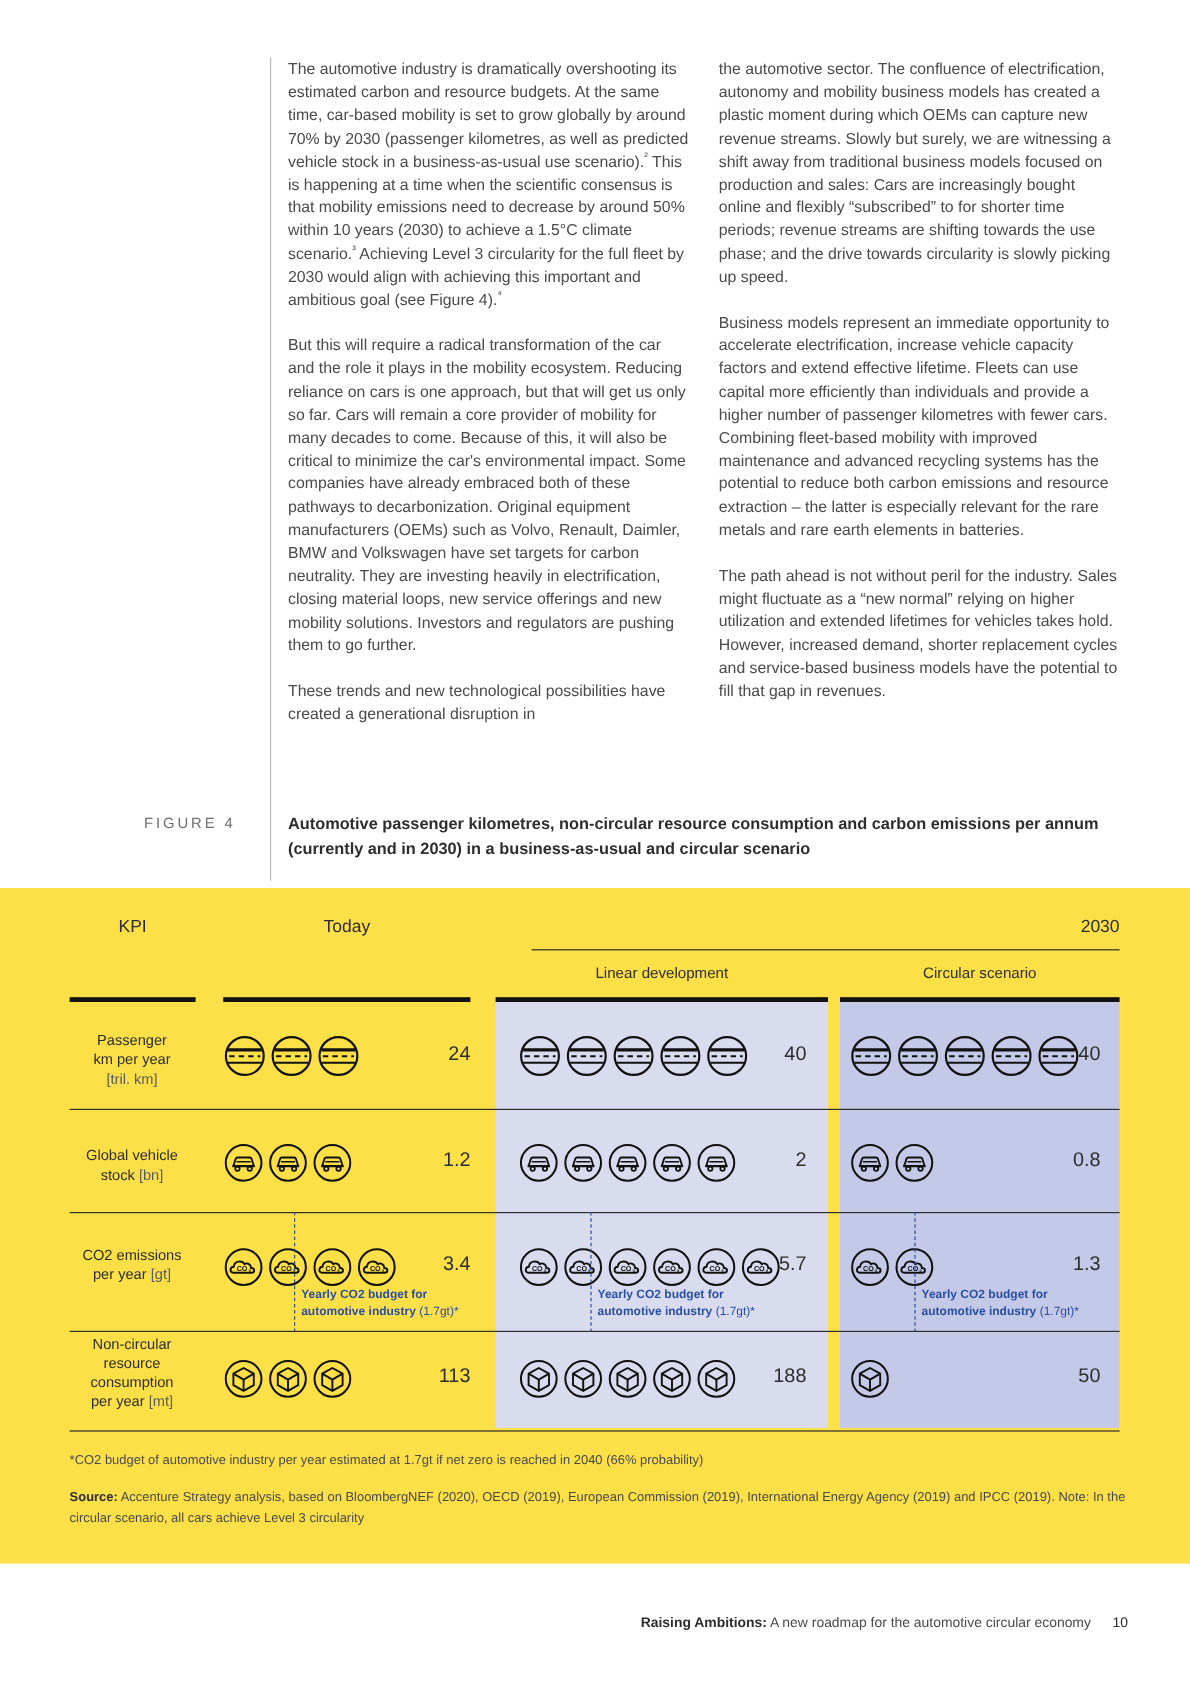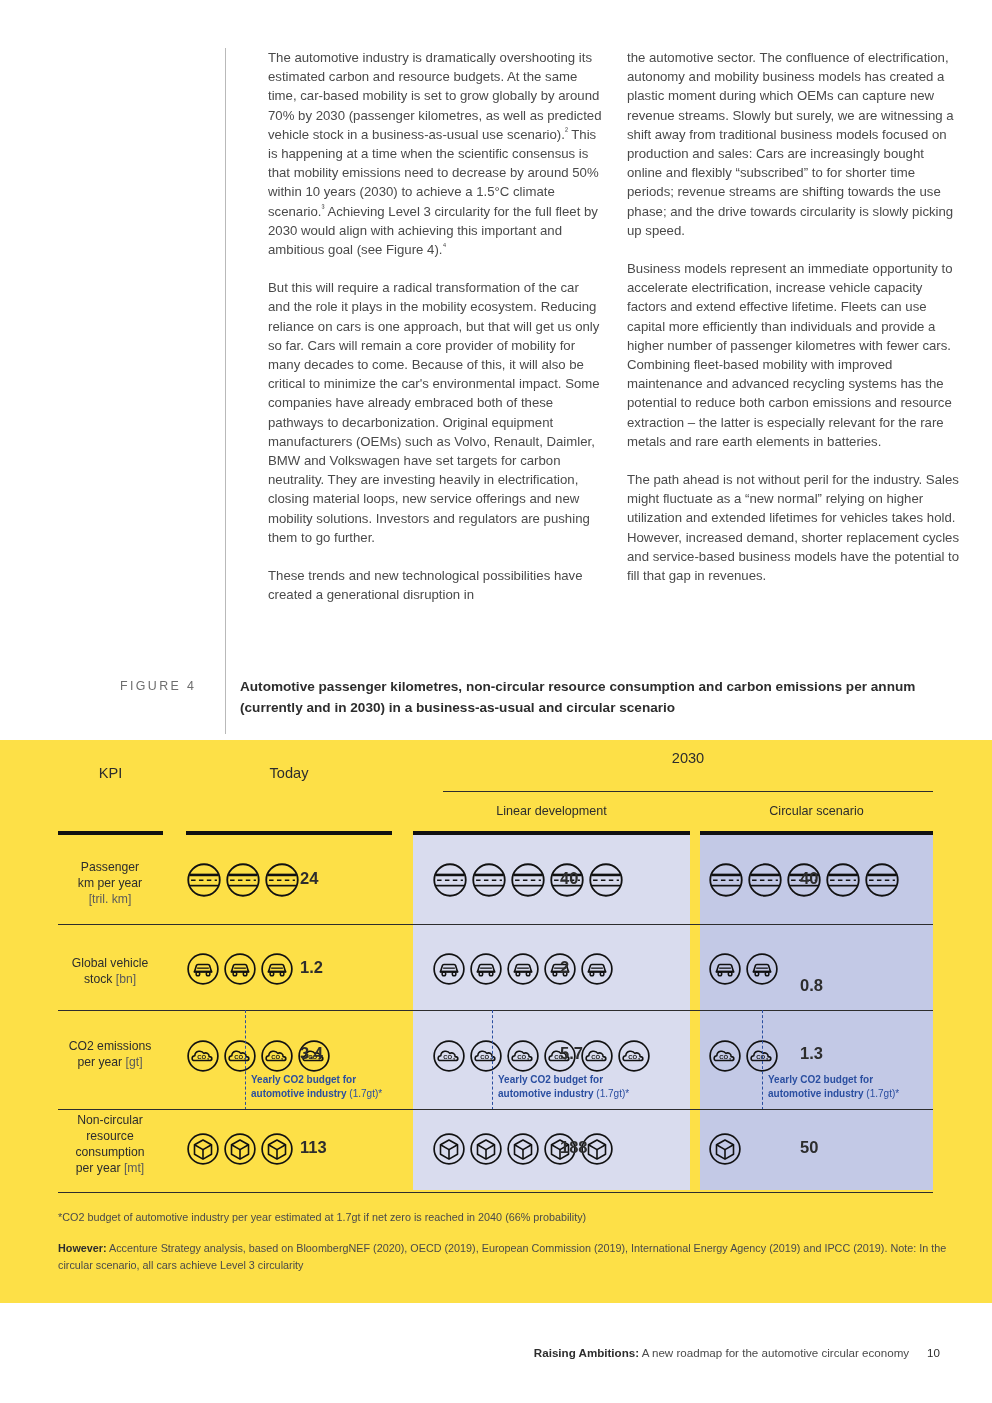--- a/index.html
+++ b/index.html
@@ -18,21 +18,20 @@
     position:absolute; left:0; top:0; width:992px; height:740px;
   }
   .col-rule {
     position:absolute; left:225px; top:48px; width:1px; height:686px;
     background:#b9b9b9;
   }
   .col {
     position:absolute; top:48px; width:335px;
     font-size:13.2px; line-height:19.2px; color:#4a4a4a;
     text-align:left;
-    margin-left:28px;
   }
   .col.left  { left:240px; }
   .col.right { left:599px; }
   .col p { margin:0 0 19px 0; }
   .col sup { font-size:9px; vertical-align: super; line-height:0; }
 
   
   .fig-caption-wrap {
     position:absolute; left:0; top:670px; width:992px; height:70px;
   }
@@ -57,21 +56,21 @@
   }
   .band.linear   { left:413px; width:277px; background:#d9dcee; }
   .band.circular { left:700px; width:233px; background:#c3c9e6; }
 
   
   .hdr {
     position:absolute; font-size:14.6px; color:#2d2d2d; text-align:center;
   }
   .hdr-kpi    { left:58px;  top:25px; width:105px; }
   .hdr-today  { left:186px; top:25px; width:206px; }
-  .hdr-2030   { left:443px; top:10px; width:490px; }
+  .hdr-2030   { left:443px; top:25px; width:490px;text-align:right; }
   .hdr-rule-2030 {
     position:absolute; left:443px; top:51px; width:490px; height:1.4px;
     background:#2d2d2d;
   }
   .hdr-sub {
     position:absolute; top:64px; font-size:12.6px; color:#2d2d2d; text-align:center;
   }
   .hdr-linear   { left:413px; width:277px; }
   .hdr-circular { left:700px; width:233px; }
 
@@ -95,22 +94,22 @@
   .kpi-label .unit { color:#5a5a5a; }
 
   .icons {
     position:absolute; display:flex; align-items:center; gap:3px;
   }
   .icons.today    { left:186px; }
   .icons.linear   { left:432px; }
   .icons.circular { left:708px; }
 
   .val {
-    position:absolute; font-size:16.5px; font-weight:bold; color:#2d2d2d;
-    text-align:left;
+    position:absolute; font-size:16.5px; font-weight:normal; color:#2d2d2d;
+    text-align:right;
   }
   .val.today    { left:300px; width:92px; }
   .val.linear   { left:560px; width:112px; }
   .val.circ     { left:800px; width:117px; }
 
   svg.ic { display:block; }
 
   
   .budget-line {
     position:absolute; width:0; border-left:1.6px dashed #2a4ea0;
@@ -364,21 +363,21 @@
        <circle cx="16" cy="16" r="14" fill="none" stroke="#111" stroke-width="1.6"></circle>
        <path d="M8 18.5 L9.8 12.8 Q10.1 11.8 11.2 11.8 L20.8 11.8 Q21.9 11.8 22.2 12.8 L24 18.5 Z" fill="none" stroke="#111" stroke-width="1.5" stroke-linejoin="round"></path>
        <line x1="7.3" y1="18.6" x2="24.7" y2="18.6" stroke="#111" stroke-width="1.8"></line>
        <line x1="10.5" y1="15.2" x2="21.5" y2="15.2" stroke="#111" stroke-width="1.2"></line>
        <circle cx="11.2" cy="20.6" r="1.7" fill="none" stroke="#111" stroke-width="1.4"></circle>
        <circle cx="20.8" cy="20.6" r="1.7" fill="none" stroke="#111" stroke-width="1.4"></circle>
      </svg>
       </div>
     <div class="val today" style="top:218px;">1.2</div>
     <div class="val linear" style="top:218px;">2</div>
-    <div class="val circ" style="top:236px;">0.8</div>
+    <div class="val circ" style="top:218px;">0.8</div>
     <div class="row-sep" style="top:270px;"></div>
   </div>
 
   <div class="row">
     <div class="kpi-label" style="top:298px;">
       <span>CO2 emissions</span><br>
       <span>per year </span><span class="unit">[gt]</span>
     </div>
     <div class="icons today" style="top:299px;">
         <svg class="ic" width="34" height="34" viewBox="0 0 32 32">
@@ -575,19 +574,19 @@
      </svg>
       </div>
     <div class="val today" style="top:398px;">113</div>
     <div class="val linear" style="top:398px;">188</div>
     <div class="val circ" style="top:398px;">50</div>
     <div class="row-sep" style="top:452px;"></div>
   </div>
 
   <div class="footnote">*CO2 budget of automotive industry per year estimated at 1.7gt if net zero is reached in 2040 (66% probability)</div>
   <div class="source">
-    <b>However:</b><span> Accenture Strategy analysis, based on BloombergNEF (2020), OECD (2019), European Commission (2019), International Energy Agency (2019) and IPCC (2019). Note: In the circular scenario, all cars achieve Level 3 circularity</span>
+    <b>Source:</b><span> Accenture Strategy analysis, based on BloombergNEF (2020), OECD (2019), European Commission (2019), International Energy Agency (2019) and IPCC (2019). Note: In the circular scenario, all cars achieve Level 3 circularity</span>
   </div>
 </div>
 
 <div class="pfooter">
   <b>Raising Ambitions:</b><span> A new roadmap for the automotive circular economy</span><span class="pnum">10</span>
 </div>
 
 </body></html>

